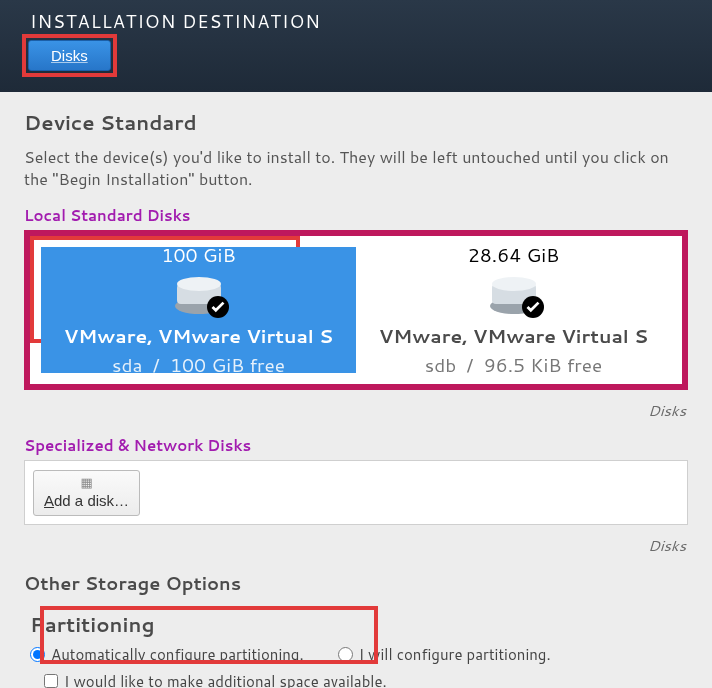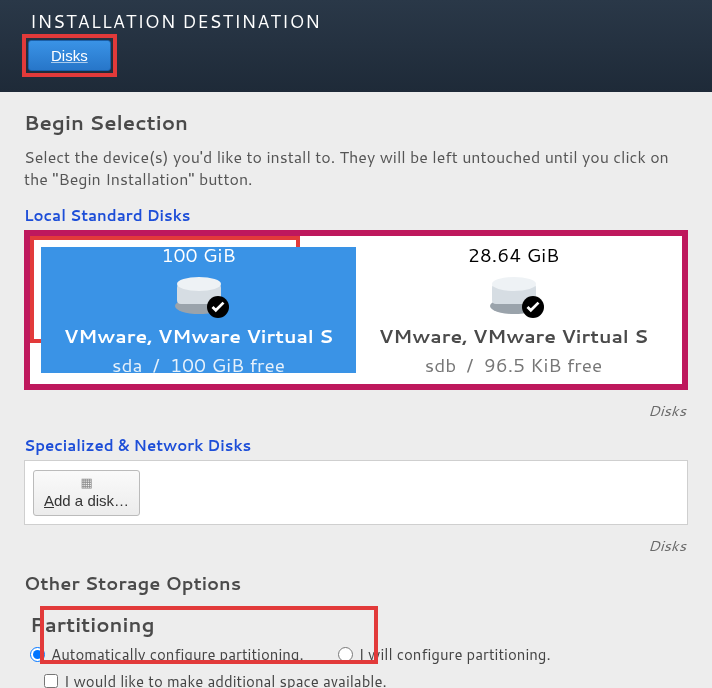--- a/index.html
+++ b/index.html
@@ -55,21 +55,21 @@
     }
     .instruction {
       font-size: 16px;
       color: #555;
       line-height: 1.4;
       margin-bottom: 14px;
     }
     .subsection-label {
       font-size: 15px;
       font-weight: 600;
-      color: #1d4ed8;
+      color: #a21caf;
       margin-bottom: 4px;
     }
     .disk-box {
       border: 6px solid #be185d;
       background: #fff;
       padding: 11px;
       display: flex;
       height: 160px;
       margin-bottom: 4px;
     }
@@ -193,21 +193,21 @@
 
 <div class="header-bar">
   <div class="page-title">INSTALLATION DESTINATION</div>
   <div class="done-btn-wrap">
     <button class="done-btn"><span>Disks</span></button>
   </div>
 </div>
 
 <div class="content">
 
-  <div class="section-title">Begin Selection</div>
+  <div class="section-title">Device Standard</div>
   <div class="instruction">Select the device(s) you'd like to install to.  They will be left untouched until you click on the "Begin Installation" button.</div>
 
   <div class="subsection-label">Local Standard Disks</div>
 
   <div class="disk-box" style="position:relative;">
     <div class="hl1 hl-disk"></div>
 
     <div class="disk-tile selected">
       <div class="disk-size">100 GiB</div>
       <div class="disk-icon">

